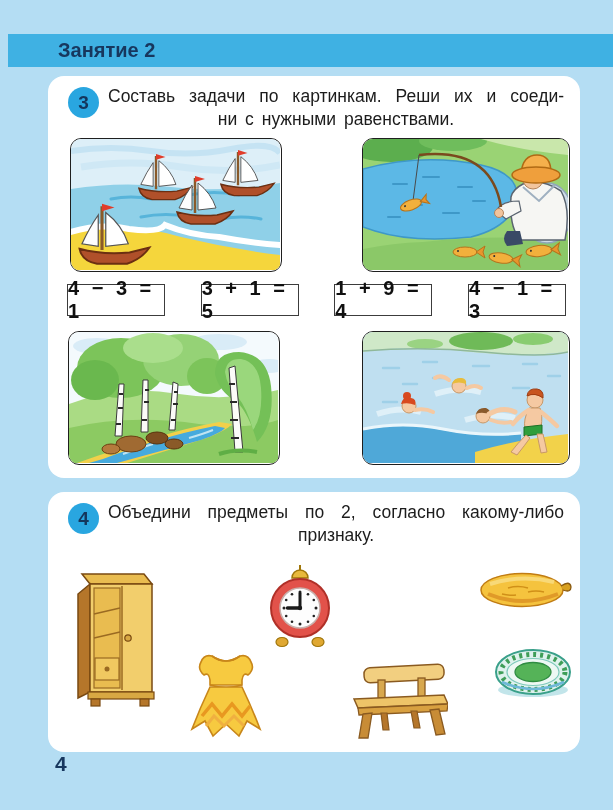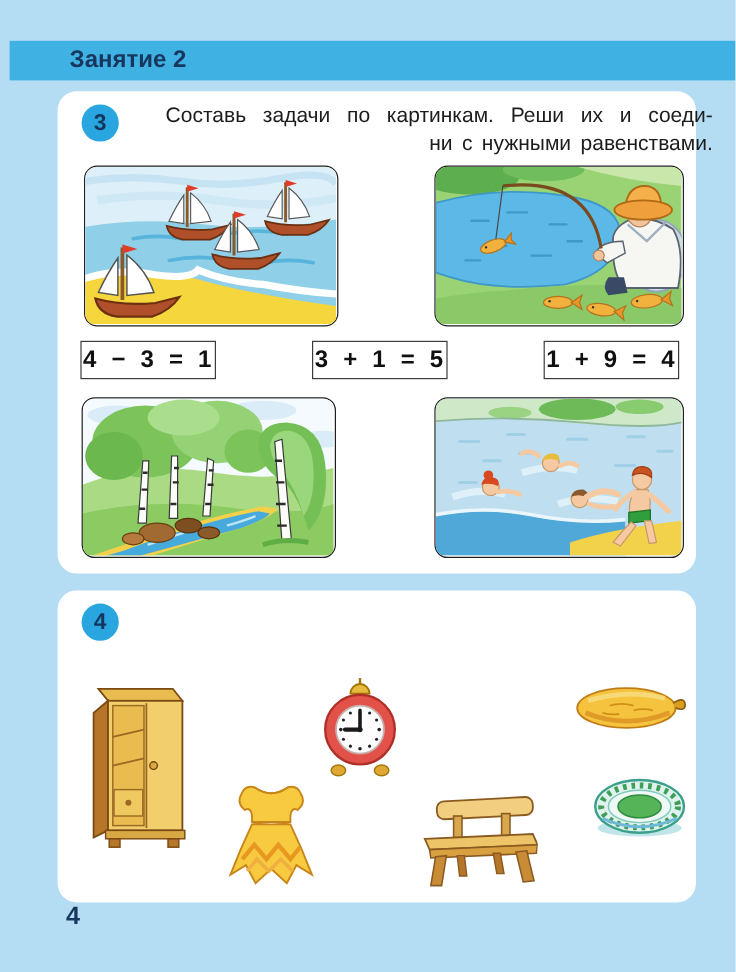--- a/index.html
+++ b/index.html
@@ -20,37 +20,37 @@
   .card3 { left:48px; top:76px; width:532px; height:402px; }
   .card4 { left:48px; top:492px; width:532px; height:260px; }
   .task-num {
     position:absolute; left:20px; top:11px; width:31px; height:31px;
     border-radius:50%; background:#29a6e0; color:#14365c;
     font-weight:bold; font-size:19px;
     display:flex; align-items:center; justify-content:center;
   }
   .task-text {
     position:absolute; left:60px; top:9px; width:456px;
-    font-size:17.5px; line-height:23px; color:#1c1c1c;margin-left:30px;
+    font-size:17.5px; line-height:23px; color:#1c1c1c;
   }
   .task-text .l1 { display:block; text-align:justify; text-align-last:justify; }
-  .task-text .l2 { display:block; text-align:right; word-spacing:3px; }
+  .task-text .l2 { display:block; text-align:center; word-spacing:3px; }
   
   .pic {
     position:absolute; border:1.6px solid #1f1f1f; border-radius:11px;
     overflow:hidden; background:#fff; box-sizing:border-box;
   }
   .pic svg { display:block; }
   
   .eq-row {
     position:absolute; left:19px; right:14px; top:208px; height:32px;
     display:flex; justify-content:space-between;
   }
   .eq-box {
-    width:113px; height:32px; background:#fff;
+    width:98px; height:32px; background:#fff;
     border:1.8px solid #3c3c3c; box-sizing:border-box;
     display:flex; align-items:center; justify-content:center;
     font-weight:bold; font-size:20px; color:#101010;
     letter-spacing:1.5px; word-spacing:4px;
   }
   .obj { position:absolute; }
   .obj svg { display:block; }
   .page-number {
     position:absolute; left:55px; top:752px;
     font-weight:bold; font-size:21px; color:#17375e;
@@ -137,20 +137,21 @@
           <path d="M12,0 l9,-6 l-2,6 l2,6 z" fill="#e8952c" stroke="#b5731c" stroke-width="1"></path>
           <circle cx="-8" cy="-1" r="1" fill="#333"></circle>
         </g>
       </svg>
     </div>
 
     <div class="eq-row">
       <div class="eq-box">4 − 3 = 1</div>
       <div class="eq-box">3 + 1 = 5</div>
       <div class="eq-box">1 + 9 = 4</div>
+      <div class="eq-box">4 − 1 = 3</div>
     </div>
 
     <div class="pic" style="left:20px; top:255px; width:212px; height:134px;">
       <svg width="209" height="131" viewBox="0 0 209 131">
         <rect width="209" height="131" fill="#f4fafd"></rect>
         <ellipse cx="28" cy="14" rx="24" ry="8" fill="#d9ecf7"></ellipse>
         <ellipse cx="150" cy="10" rx="28" ry="8" fill="#d9ecf7"></ellipse>
         <ellipse cx="200" cy="34" rx="18" ry="7" fill="#d9ecf7"></ellipse>
         <path d="M0,72 Q50,52 110,62 Q160,70 209,58 L209,131 L0,131 Z" fill="#aadb84"></path>
         <path d="M0,96 Q60,82 130,92 Q180,98 209,88 L209,131 L0,131 Z" fill="#8cca62"></path>
@@ -229,20 +230,22 @@
           <path d="M166,78 Q156,84 150,92" stroke-width="4.5" stroke="#f5c9a2" fill="none" stroke-linecap="round"></path>
           <path d="M178,80 Q188,88 194,94" stroke-width="4.5" stroke="#f5c9a2" fill="none" stroke-linecap="round"></path>
         </g>
       </svg>
     </div>
   </div>
 
   <div class="card card4">
     <div class="task-num">4</div>
     <div class="task-text">
+      <span class="l1">Объедини  предметы  по  2,  согласно  какому-либо</span>
+      <span class="l2">признаку.</span>
     </div>
 
     <div class="obj" style="left:18px; top:72px;">
       <svg width="94" height="144" viewBox="0 0 94 144">
         <polygon points="24,20 16,10 78,10 86,20" fill="#e9bc50" stroke="#7a4a12" stroke-width="1.5"></polygon>
         <polygon points="24,20 12,30 12,134 24,128" fill="#b5762a" stroke="#7a4a12" stroke-width="1.5"></polygon>
         <rect x="24" y="20" width="62" height="108" fill="#f2ce6c" stroke="#7a4a12" stroke-width="1.5"></rect>
         <rect x="28" y="24" width="26" height="100" fill="#e9bc50" stroke="#9a6a22" stroke-width="1.2"></rect>
         <path d="M28,50 L54,44 M28,74 L54,68" stroke="#9a6a22" stroke-width="1.5"></path>
         <rect x="29" y="94" width="24" height="22" fill="#f0c860" stroke="#9a6a22" stroke-width="1.2"></rect>

